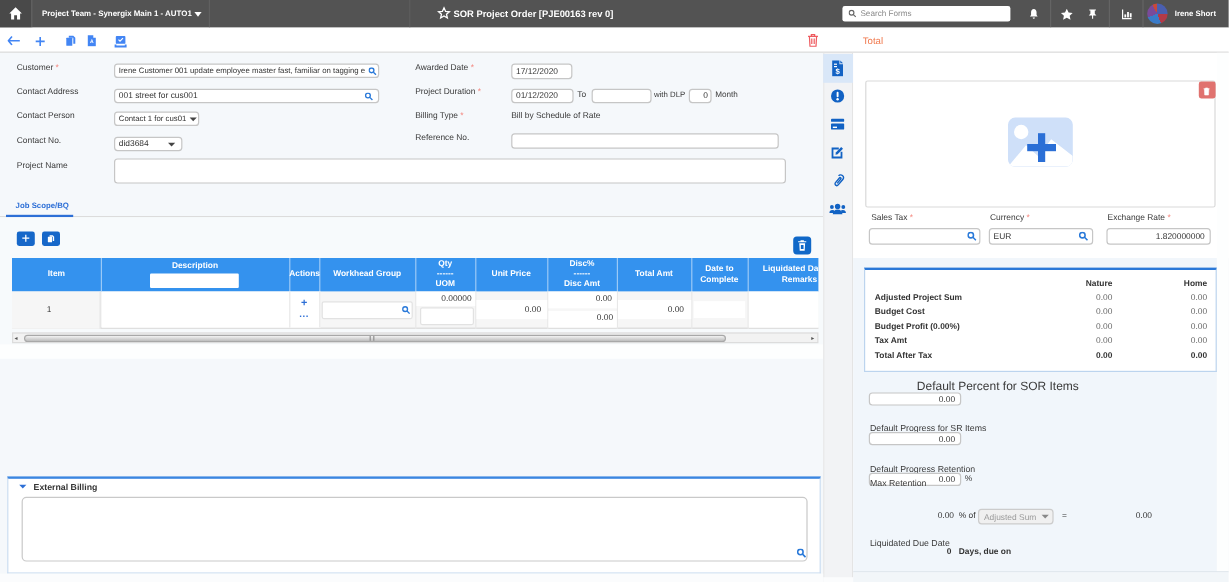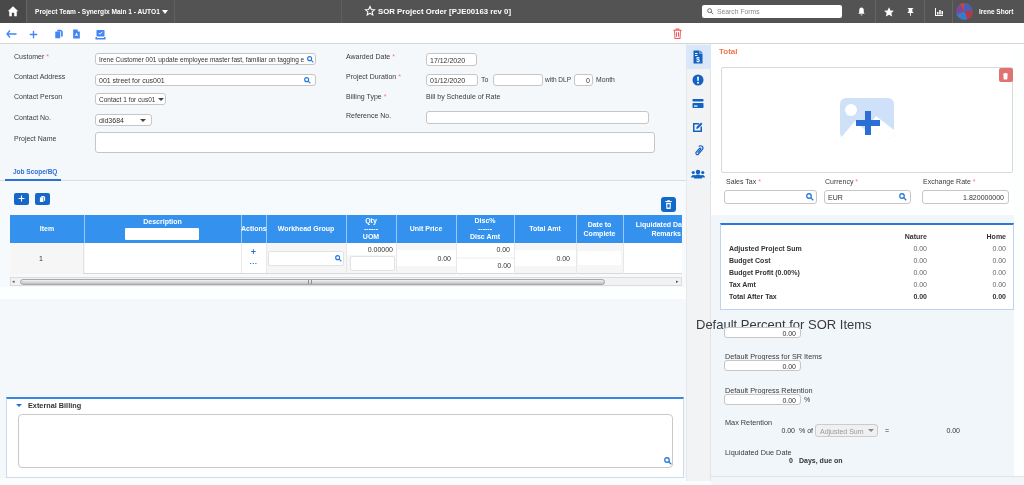--- a/index.html
+++ b/index.html
@@ -241,21 +241,21 @@
     <path d="M6 21 a8 8 0 0 1 16 0 Z" fill="#1262c4"></path>
     <circle cx="4.5" cy="9" r="3.2" fill="#1262c4"></circle>
     <path d="M0 19 a5.5 5.5 0 0 1 8 -4.5 L8 19 Z" fill="#1262c4"></path>
     <circle cx="23.5" cy="9" r="3.2" fill="#1262c4"></circle>
     <path d="M28 19 a5.5 5.5 0 0 0 -8 -4.5 L20 19 Z" fill="#1262c4"></path>
   </svg>
 
 <div class="abs" style="left:711px;top:44px;width:313px;height:433px;background:#fff"></div>
 <div class="abs" style="left:711px;top:215px;width:313px;height:262px;background:#f1f6fb"></div>
 <div class="abs" style="left:1014px;top:44px;width:10px;height:433px;background:#fdfefe"></div>
-<div class="abs" style="left:719px;top:47px;font-size:8px;font-weight:bold;color:#f0764a">Total</div>
+<div class="abs" style="left:719px;top:30px;font-size:8px;font-weight:normal;color:#f0764a">Total</div>
 <div class="abs" style="left:721px;top:67px;width:292px;height:106px;background:#fff;border:1px solid #d9d9d9;border-radius:2px"></div>
 <div class="abs" style="left:999px;top:68px;width:14px;height:14px;background:#e0726f;border-radius:2px"></div>
 <svg class="abs" style="left:1002px;top:72px" width="7" height="8" viewBox="0 0 24 26">
     <path d="M3 6 L21 6 M9 6 L9 3.5 L15 3.5 L15 6 M5.5 6 L6.5 24 L17.5 24 L18.5 6 Z" fill="#fff" stroke="#fff" stroke-width="1.5"></path>
   </svg>
 <div class="abs" style="left:840px;top:98px;width:54px;height:41px;background:#cfe0f9;border-radius:6px;overflow:hidden">
 <div class="abs" style="left:5px;top:6px;width:12px;height:12px;border-radius:50%;background:#fff"></div>
 <svg class="abs" style="left:0;top:0" width="54" height="41" viewBox="0 0 54 41">
       <path d="M0 41 L15 23 L25 32 L36 18 L54 32 L54 41 Z" fill="#fff"></path>
     </svg>
@@ -290,28 +290,28 @@
 <div class="abs srow" style="left:729px;top:269px;font-weight:bold">Budget Profit (0.00%)</div>
 <div class="abs srow" style="left:729px;top:269px;width:198px;text-align:right;color:#666">0.00</div>
 <div class="abs srow" style="left:729px;top:269px;width:277px;text-align:right;color:#666">0.00</div>
 <div class="abs srow" style="left:729px;top:281px;font-weight:bold">Tax Amt</div>
 <div class="abs srow" style="left:729px;top:281px;width:198px;text-align:right;color:#666">0.00</div>
 <div class="abs srow" style="left:729px;top:281px;width:277px;text-align:right;color:#666">0.00</div>
 <div class="abs srow" style="left:729px;top:293px;font-weight:bold">Total After Tax</div>
 <div class="abs srow" style="left:729px;top:293px;width:198px;text-align:right;font-weight:bold">0.00</div>
 <div class="abs srow" style="left:729px;top:293px;width:277px;text-align:right;font-weight:bold">0.00</div>
 
-<div class="abs lbl" style="left:696px;top:317px;font-size:13px">Default Percent for SOR Items</div>
+<div class="abs lbl" style="left:764px;top:317px;font-size:10px">Default Percent for SOR Items</div>
 <div class="abs inp" style="left:724px;top:327px;width:77px;height:11px;padding:2px 4px;text-align:right">0.00</div>
 <div class="abs lbl" style="left:725px;top:352px;font-size:7.3px">Default Progress for SR Items</div>
 <div class="abs inp" style="left:724px;top:360px;width:77px;height:11px;padding:2px 4px;text-align:right">0.00</div>
 <div class="abs lbl" style="left:725px;top:386px;font-size:7.3px">Default Progress Retention</div>
 <div class="abs inp" style="left:724px;top:394px;width:77px;height:11px;padding:2px 4px;text-align:right">0.00</div>
 <div class="abs lbl" style="left:804px;top:396px">%</div>
-<div class="abs lbl" style="left:725px;top:418px;font-size:7.3px">Max Retention</div>
+<div class="abs lbl" style="left:725px;top:398px;font-size:7.3px">Max Retention</div>
 <div class="abs srow" style="left:745px;top:427px;width:50px;text-align:right">0.00</div>
 <div class="abs srow" style="left:799px;top:427px">% of</div>
 <div class="abs" style="left:815px;top:424px;width:63px;height:13px;background:#f0f0f0;border:1px solid #ccc;border-radius:3px;font-size:7px;color:#9a9a9a;padding:2.5px 4px;white-space:nowrap;overflow:hidden">Adjusted Sum</div>
 <div class="abs" style="left:868px;top:429px;width:0;height:0;border-left:3px solid transparent;border-right:3px solid transparent;border-top:3.5px solid #888"></div>
 <div class="abs srow" style="left:885px;top:427px">=</div>
 <div class="abs srow" style="left:910px;top:427px;width:50px;text-align:right">0.00</div>
 <div class="abs lbl" style="left:725px;top:448px;font-size:7.3px">Liquidated Due Date</div>
 <div class="abs srow" style="left:789px;top:457px;font-weight:bold">0</div>
 <div class="abs srow" style="left:799px;top:457px;font-weight:bold">Days, due on</div>
 <div class="abs" style="left:711px;top:476px;width:313px;height:1px;background:#dde4ea"></div>

